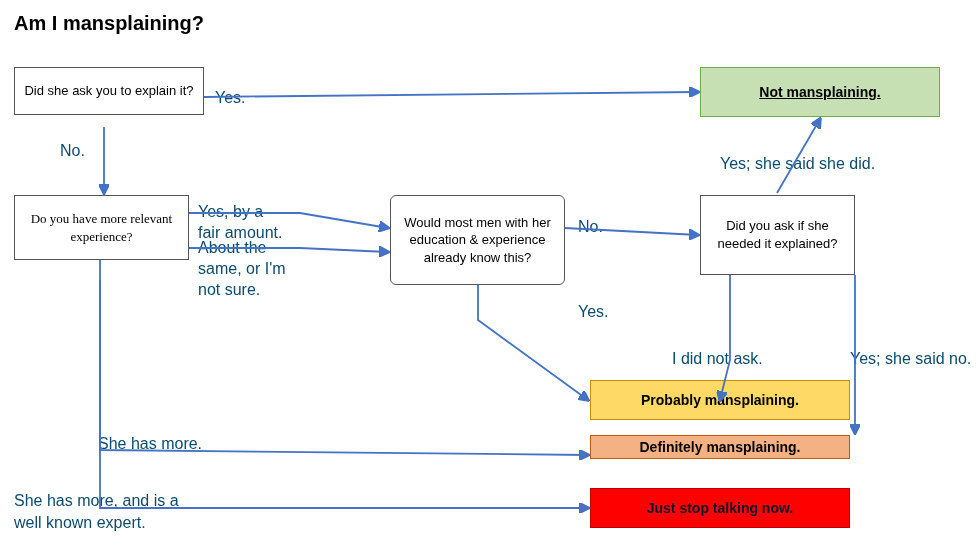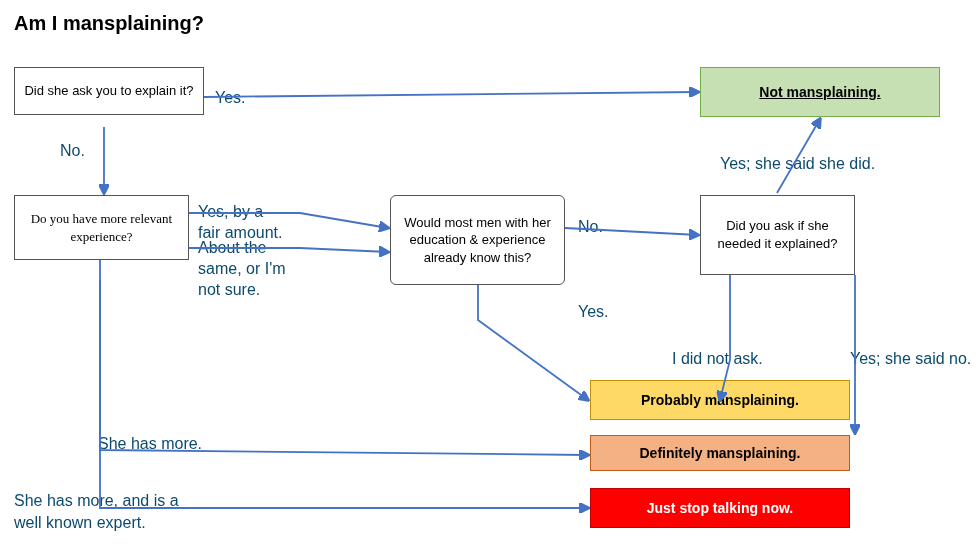--- a/index.html
+++ b/index.html
@@ -52,21 +52,21 @@
       background: #f4b183;
       border: 1.5px solid #c55a11;
       font-weight: bold;
       font-size: 14px;
     }
     .box-red {
       background: #ff0000;
       border: 1.5px solid #c00000;
       font-weight: bold;
       font-size: 14px;
-      color: #ffffff;
+      color: #0f172a;
     }
     .label {
       position: absolute;
       font-size: 16px;
       color: #0c4a6e;
     }
     svg.arrows {
       position: absolute;
       top: 0; left: 0;
       width: 976px;
@@ -107,21 +107,21 @@
   </div>
 
   <div class="box box-green" style="left:700px; top:67px; width:240px; height:50px;">
     <span>Not mansplaining.</span>
   </div>
 
   <div class="box box-yellow" style="left:590px; top:380px; width:260px; height:40px;">
     <span>Probably mansplaining.</span>
   </div>
 
-  <div class="box box-orange" style="left:590px; top:435px; width:260px; height:36px;">
+  <div class="box box-orange" style="left:590px; top:435px; width:260px; height:24px;">
     <span>Definitely mansplaining.</span>
   </div>
 
   <div class="box box-red" style="left:590px; top:488px; width:260px; height:40px;">
     <span>Just stop talking now.</span>
   </div>
 
   <div class="label" style="left:215px; top:89px;">Yes.</div>
 
   <div class="label" style="left:60px; top:142px;">No.</div>

